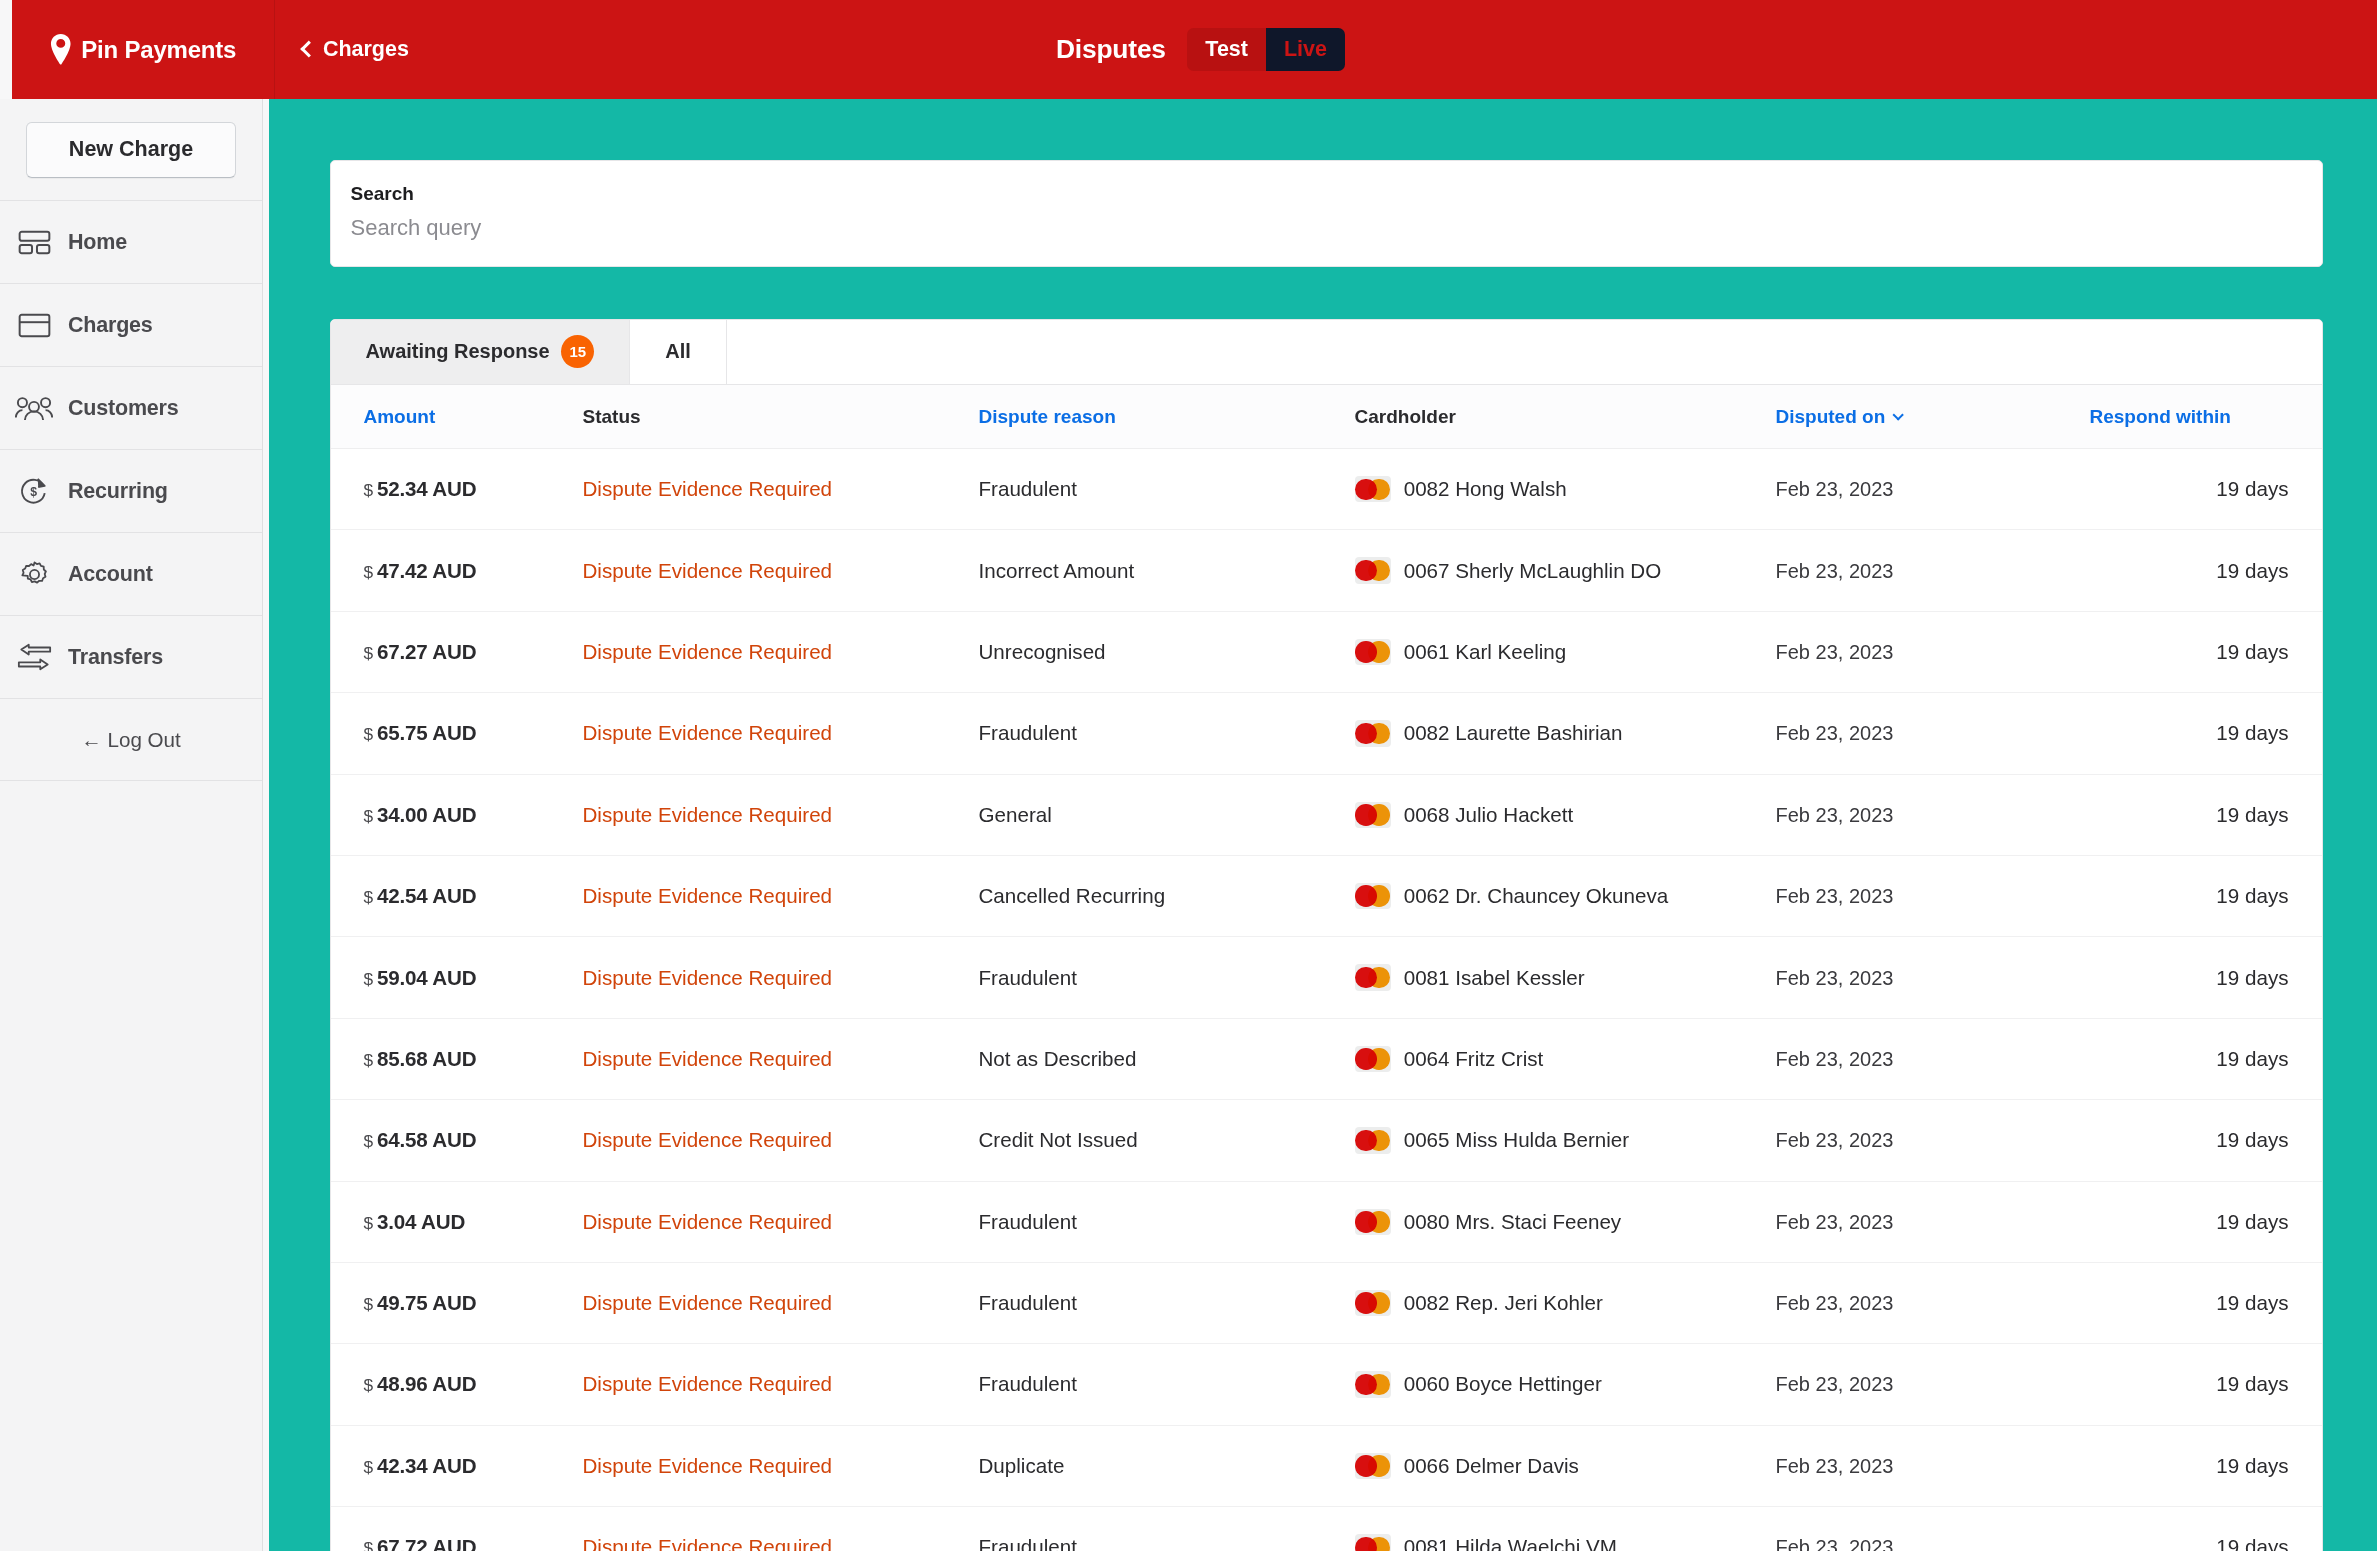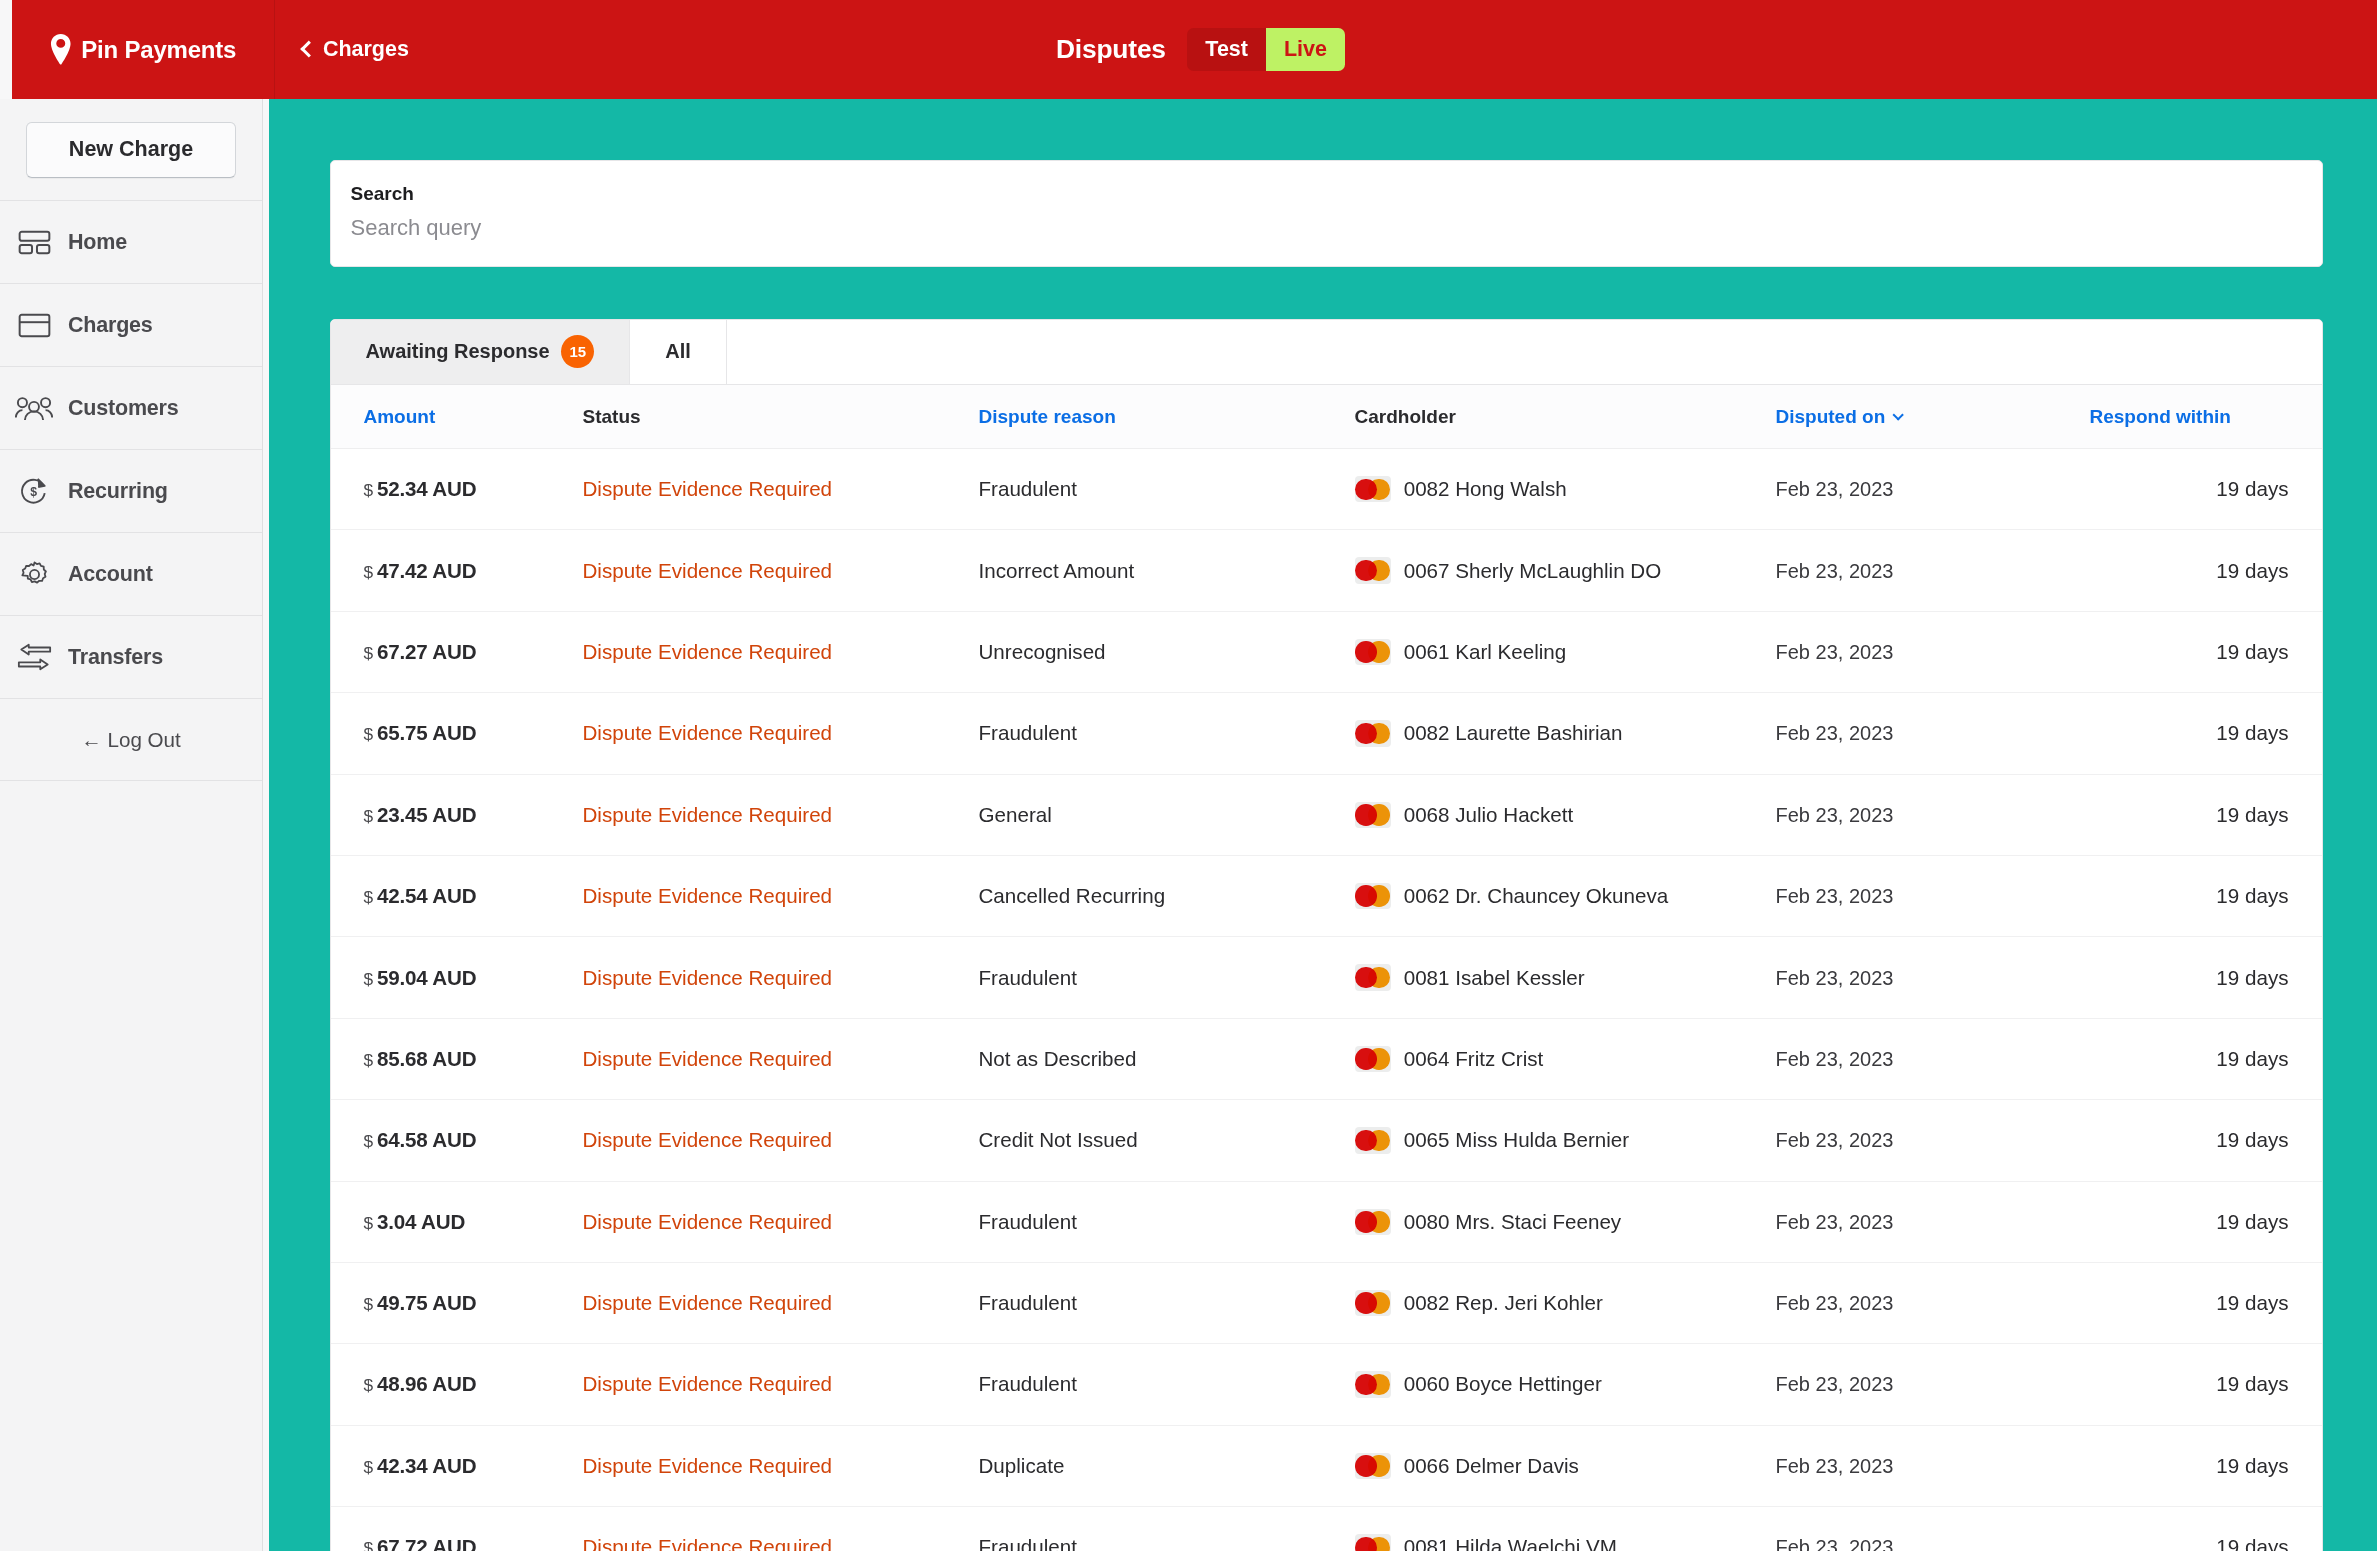--- a/index.html
+++ b/index.html
@@ -56,21 +56,21 @@
     pointer-events: auto;
     height: 43px;
   }
   .mode-opt {
     display: flex; align-items: center; justify-content: center;
     padding: 0 18px;
     font-size: 21.5px; font-weight: bold;
     cursor: pointer;
   }
   .mode-opt.inactive { background: #b81111; color: #ffffff; }
-  .mode-opt.active   { background: #bef264; color: #cc1414; }
+  .mode-opt.active   { background: #0f172a; color: #cc1414; }
 
   
   .sidebar {
     position: absolute; top: 99px; left: 0;
     width: 263px; height: 1453px;
     background: #f4f4f5;
     border-right: 0.8px solid #dedee0;
   }
   .newcharge-wrap {
     height: 101px;
@@ -426,21 +426,21 @@
                     <i class="red"></i>
                     <i class="orange"></i>
                   </span>
                   <span>0082 Laurette Bashirian</span>
                 </span>
               </td>
               <td class="c-date"><span class="date-text">Feb 23, 2023</span></td>
               <td class="c-respond"><span class="respond-text">19 days</span></td>
             </tr>
             <tr>
-              <td class="c-amount"><span class="amt"><span class="cur">$</span><span>23.45 AUD</span></span></td>
+              <td class="c-amount"><span class="amt"><span class="cur">$</span><span>34.00 AUD</span></span></td>
               <td class="c-status"><span class="status-text">Dispute Evidence Required</span></td>
               <td class="c-reason">General</td>
               <td class="c-holder">
                 <span class="holder">
                   <span class="mc-chip">
                     <i class="red"></i>
                     <i class="orange"></i>
                   </span>
                   <span>0068 Julio Hackett</span>
                 </span>

